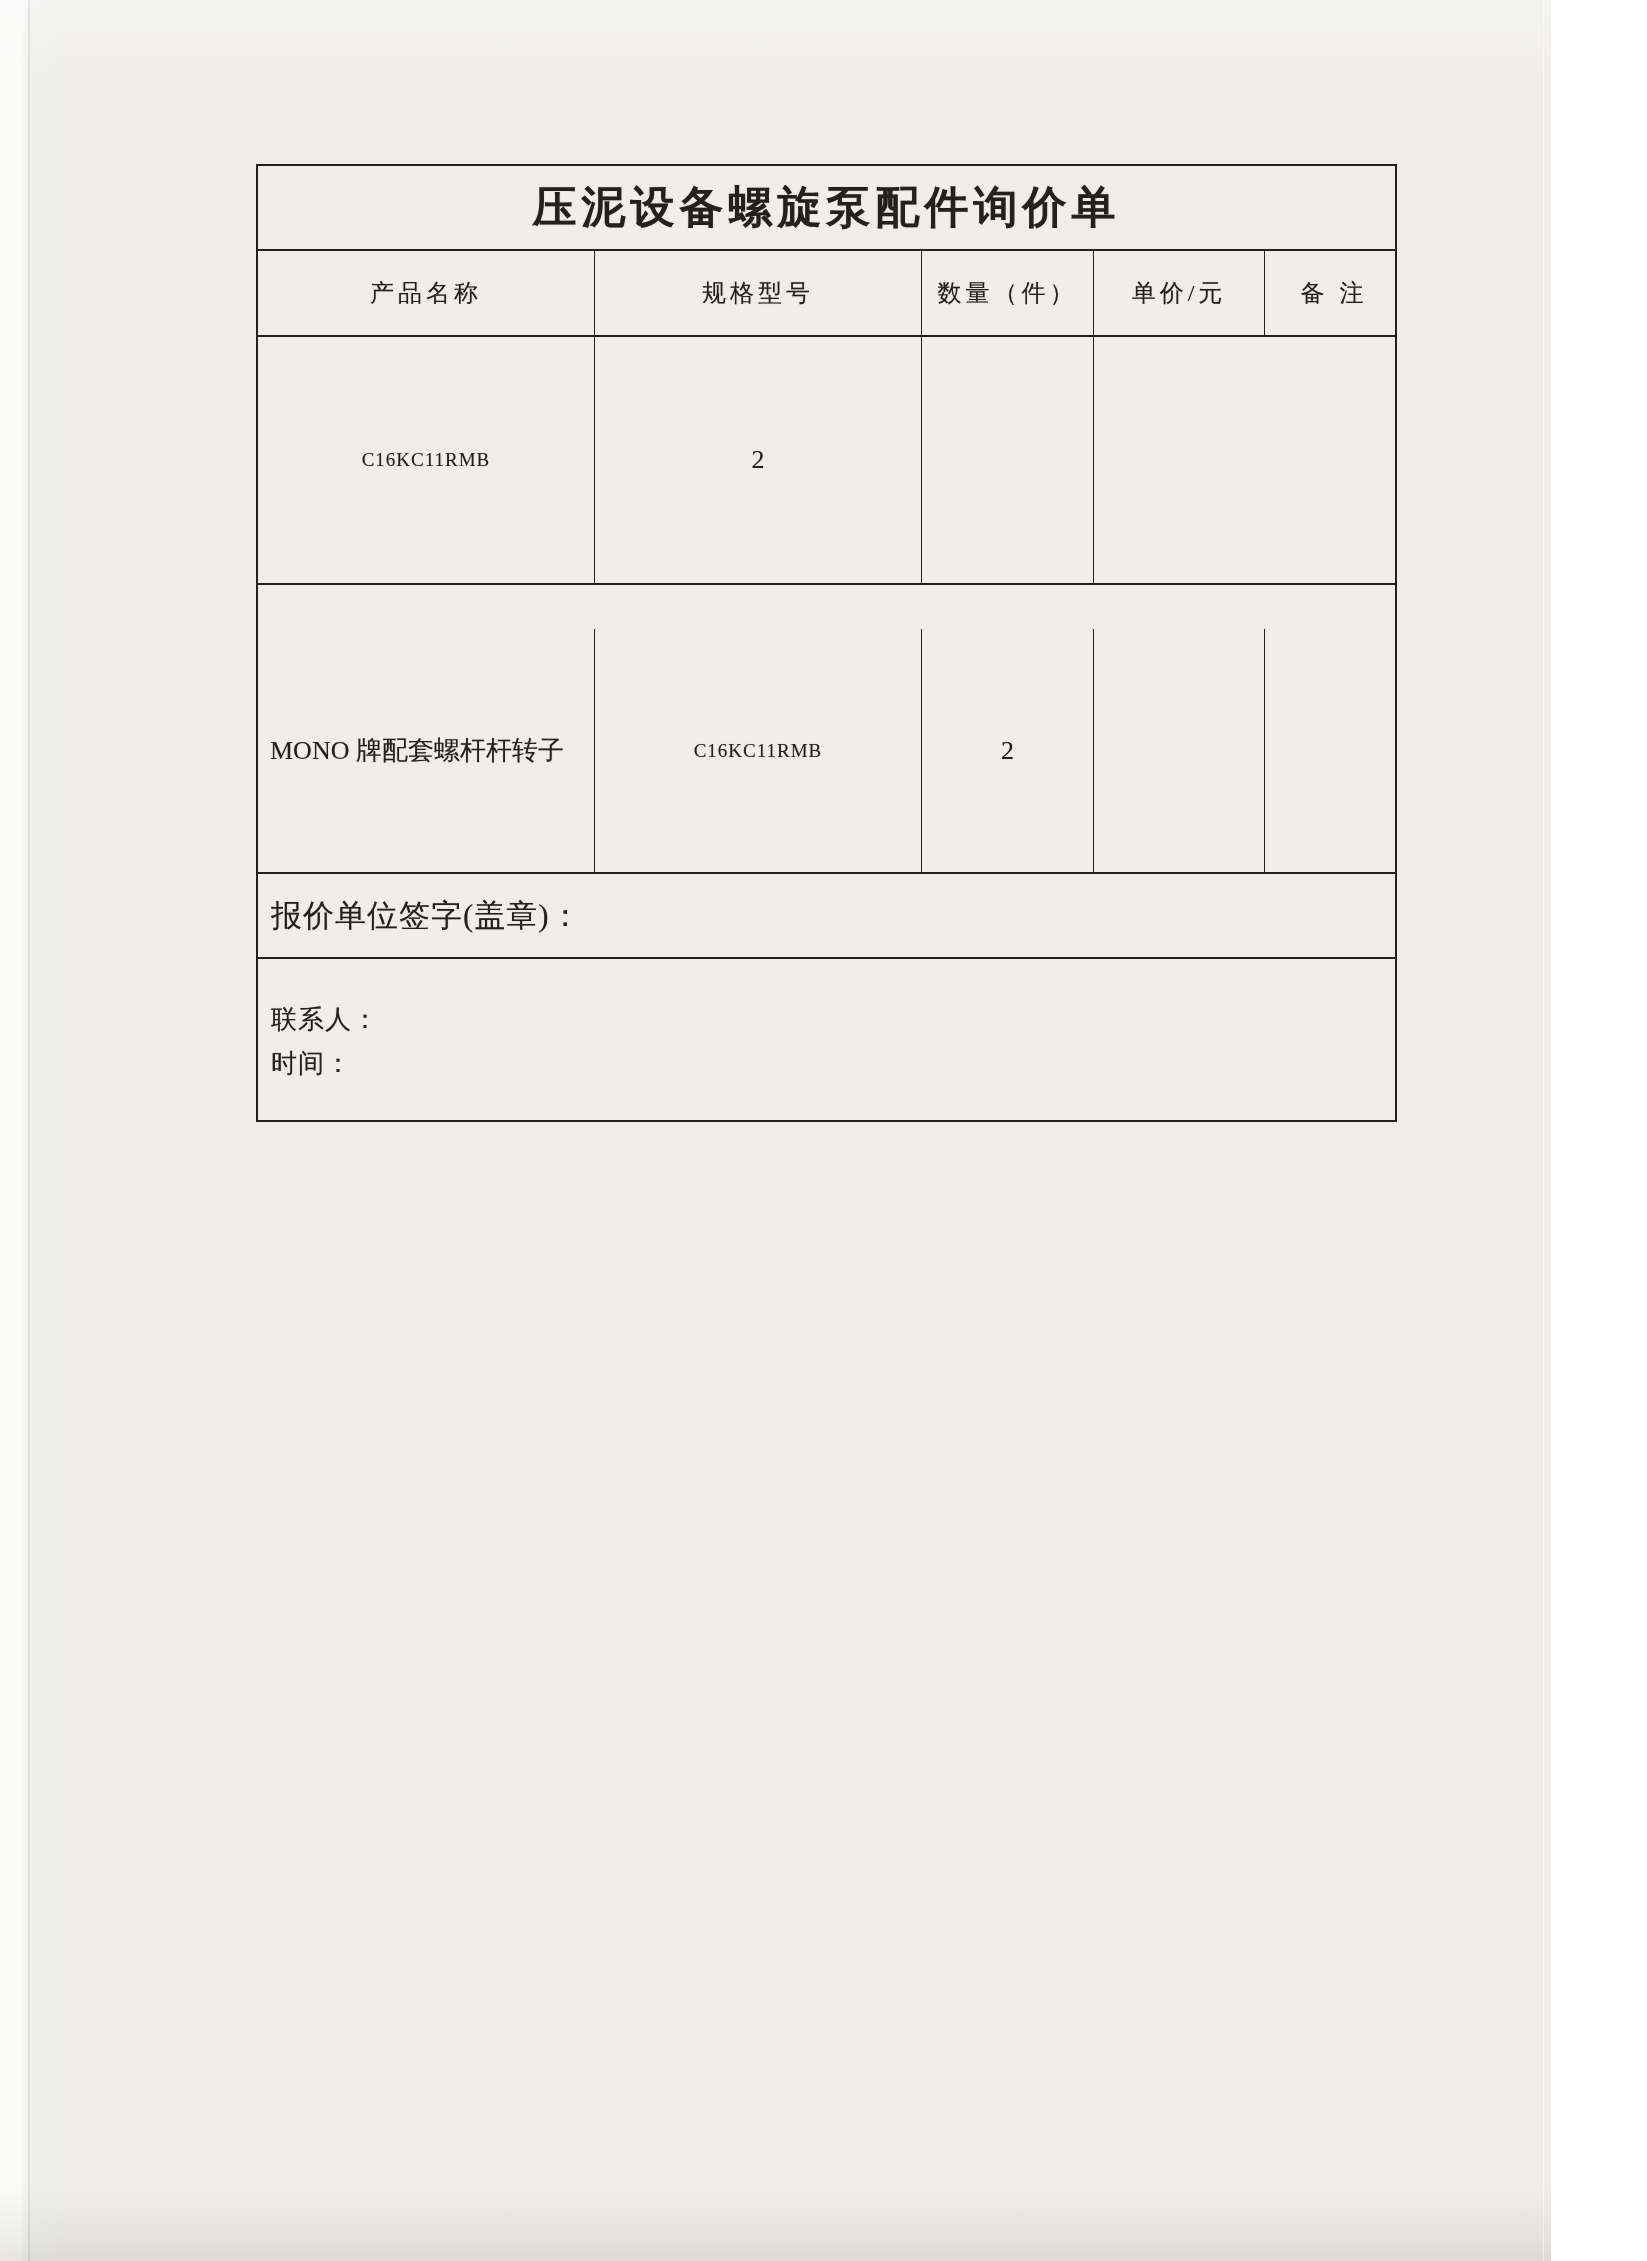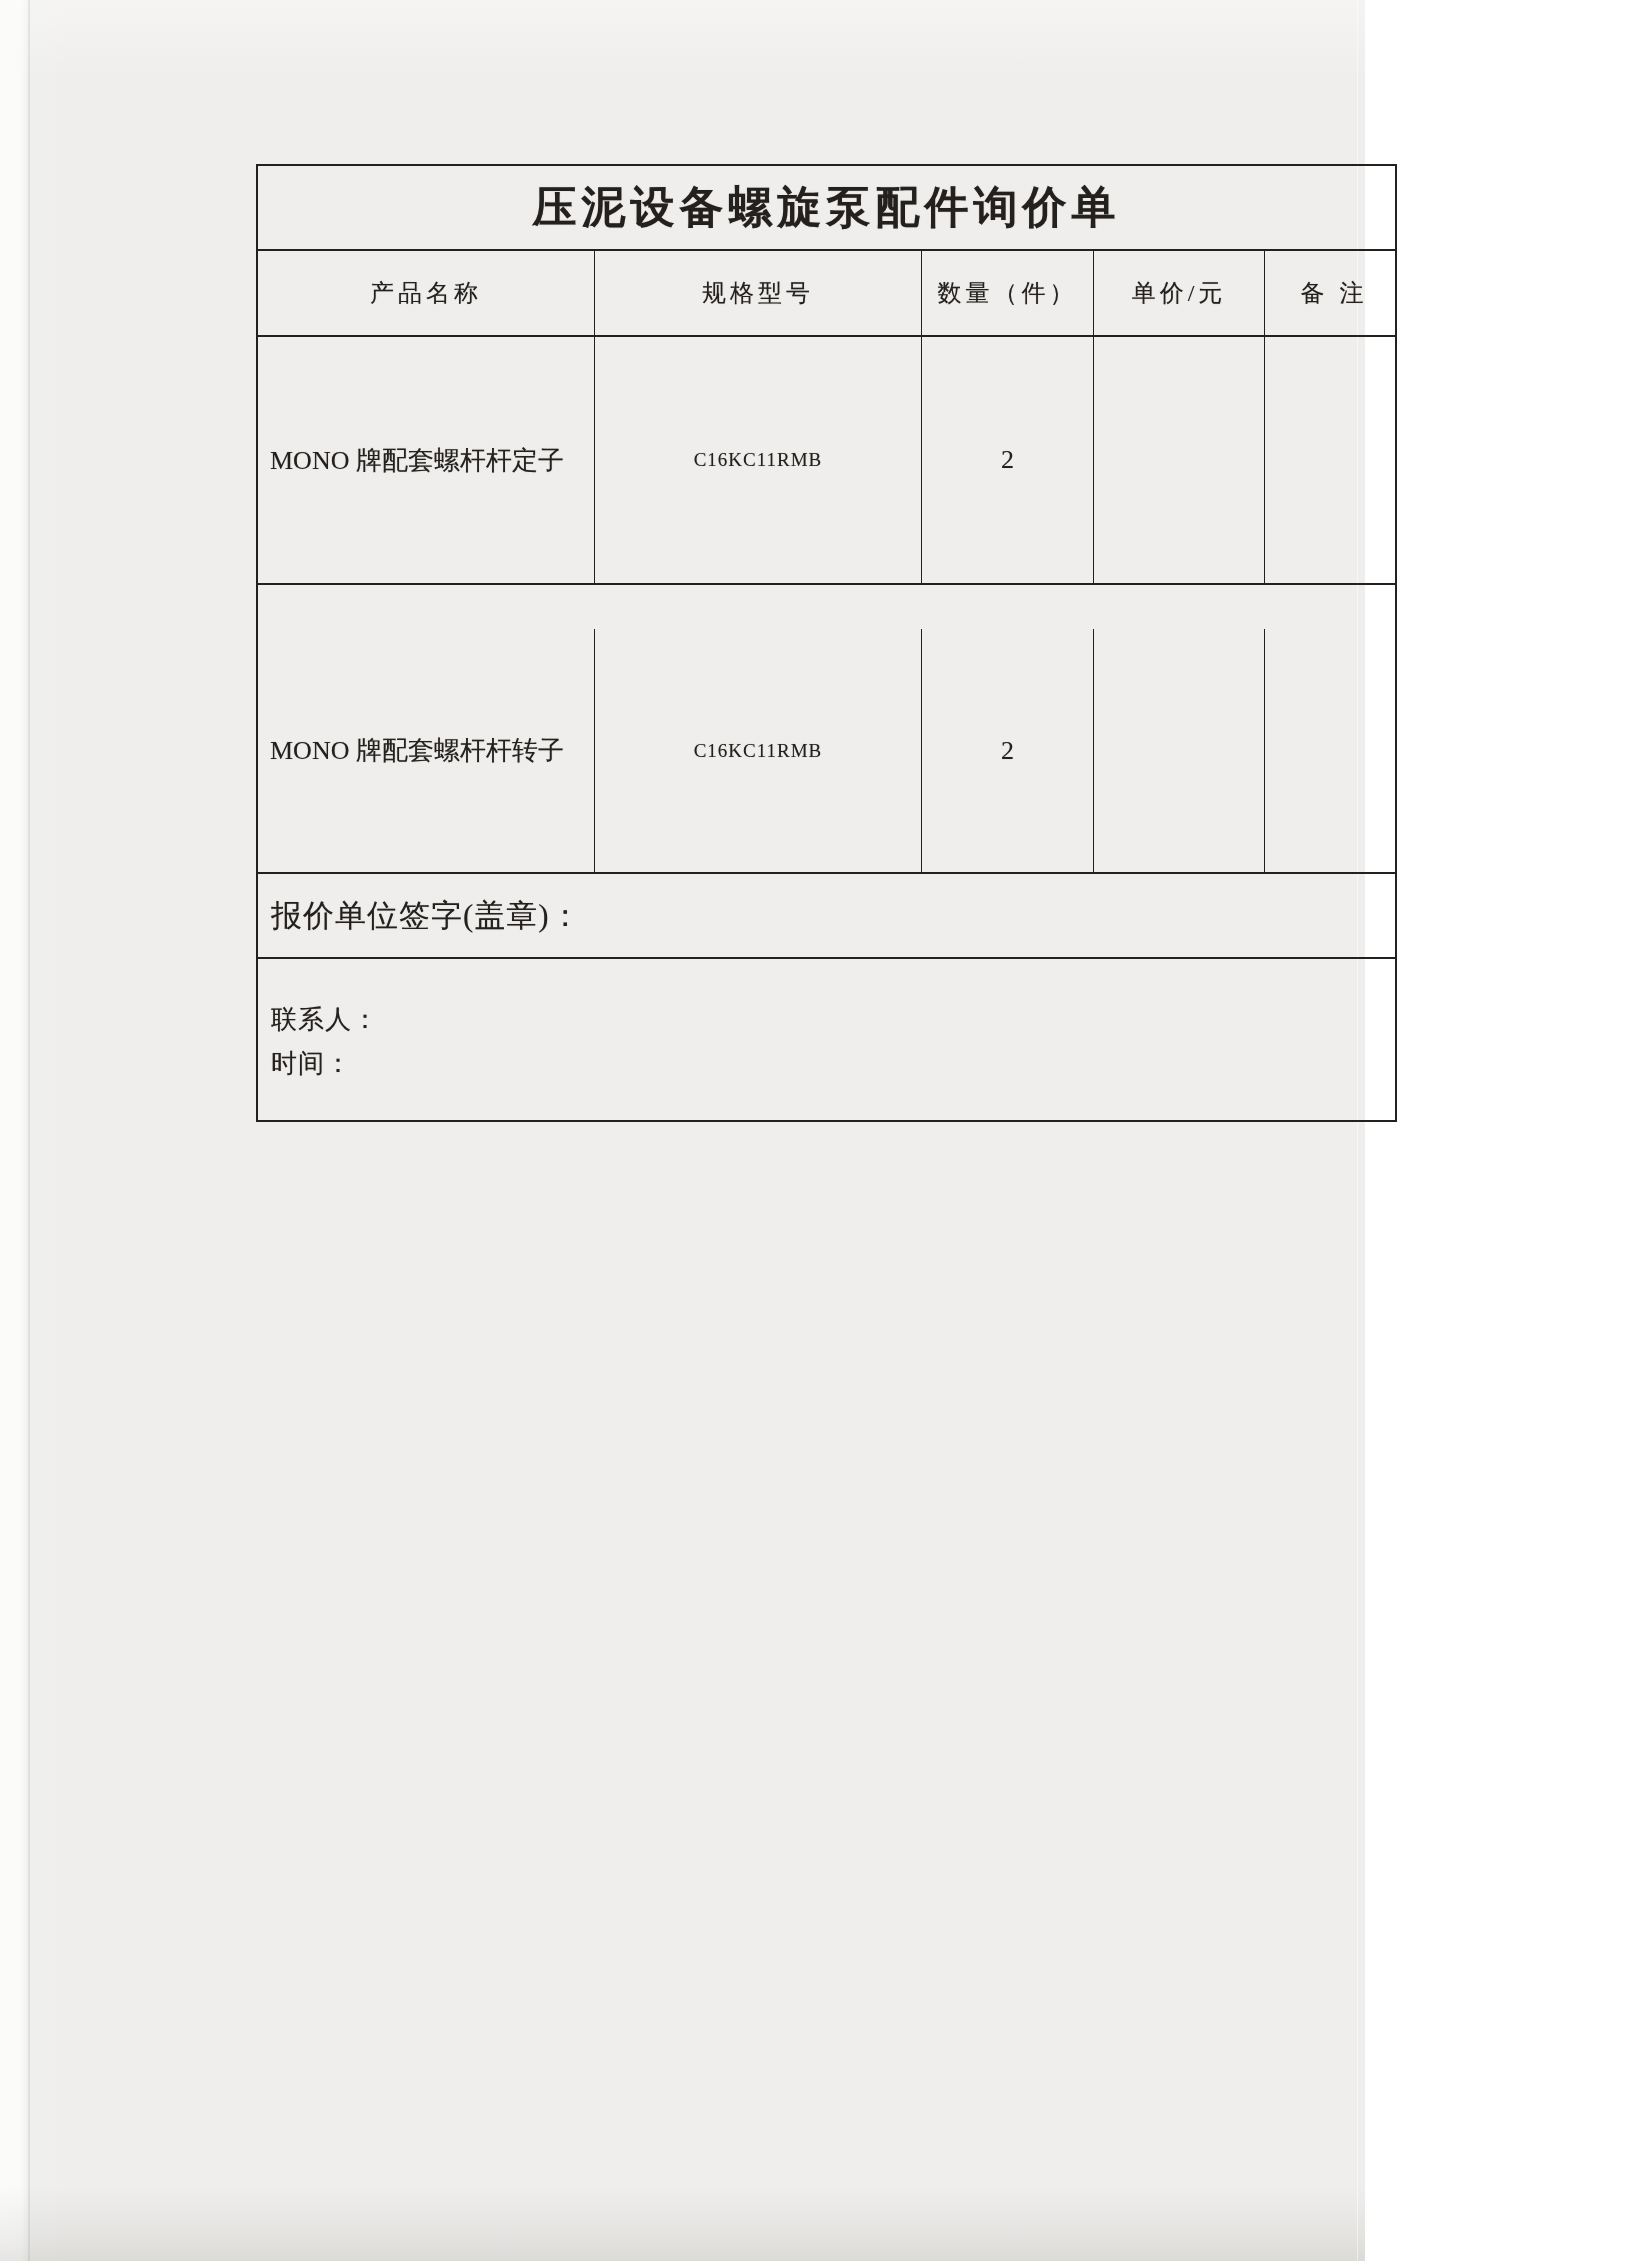--- a/index.html
+++ b/index.html
@@ -6,21 +6,21 @@
   html, body { width: 1647px; height: 2261px; }
   body {
     font-family: "Liberation Serif", "DejaVu Serif", serif;
     color: #23201d;
     overflow: hidden;
   }
 
   
   .scan {
     position: relative;
-    width: 1365px;
+    width: 1551px;
     height: 2261px;
     background:
       linear-gradient(180deg, rgba(255,255,255,0.35) 0px, rgba(255,255,255,0) 81px, rgba(255,255,255,0) 2186px, rgba(120,115,110,0.10) 2241px, rgba(120,115,110,0.16) 2261px),
       linear-gradient(90deg, #fbfbfa 0px, #fafaf9 21px, #eff0ee 29px, #efeeec 66px, #efeeec 1600px, #e9e8e6 1626px, #dfdedc 1639px, #e7e6e4 1647px);
   }
   
   .edge-line-left {
     position: absolute; left: 28px; top: 0; width: 1.5px; height: 2261px;
     background: rgba(90,85,80,0.10);
   }
@@ -124,21 +124,20 @@
       <div class="cell">产品名称</div>
       <div class="cell">规格型号</div>
       <div class="cell">数量（件）</div>
       <div class="cell">单价/元</div>
       <div class="cell">
           <span class="ls-wide">备注</span>
         </div>
     </div>
 
     <div class="t-row1 grid-row">
-      <div class="cell cell-name">MONO 牌配套螺杆杆定子</div>
       <div class="cell cell-spec">C16KC11RMB</div>
       <div class="cell cell-qty">2</div>
       <div class="cell cell-empty"></div>
       <div class="cell cell-empty"></div>
     </div>
 
     <div class="t-row2 grid-row">
       <div class="cell cell-name">MONO 牌配套螺杆杆转子</div>
       <div class="cell cell-spec">C16KC11RMB</div>
       <div class="cell cell-qty">2</div>

